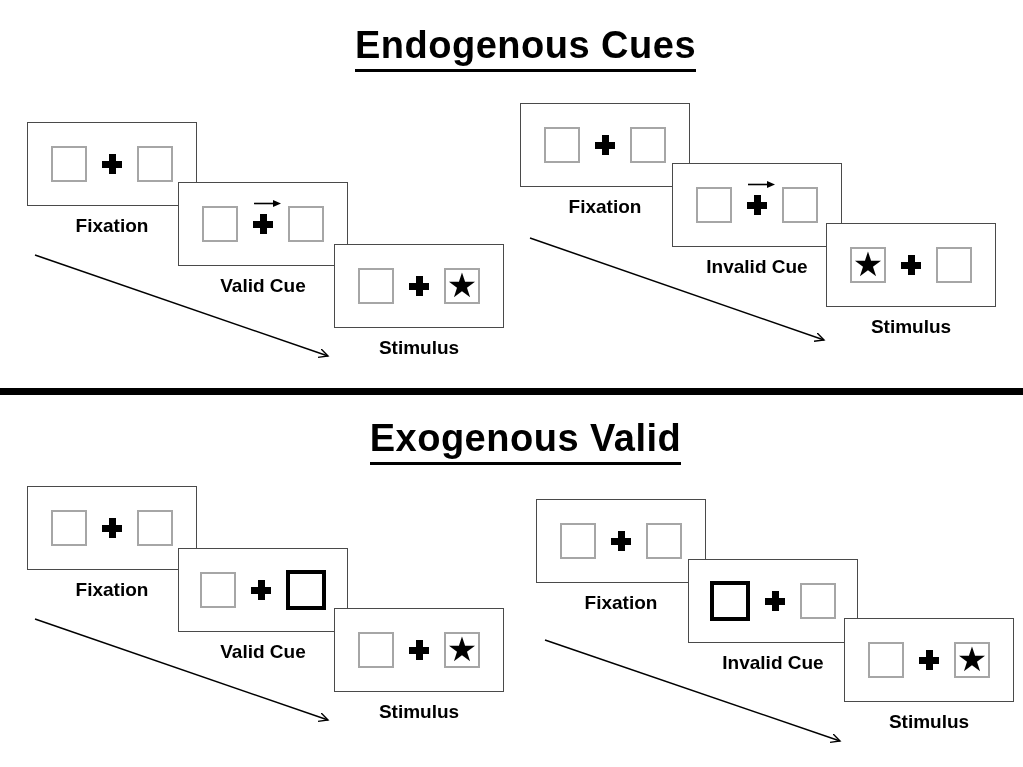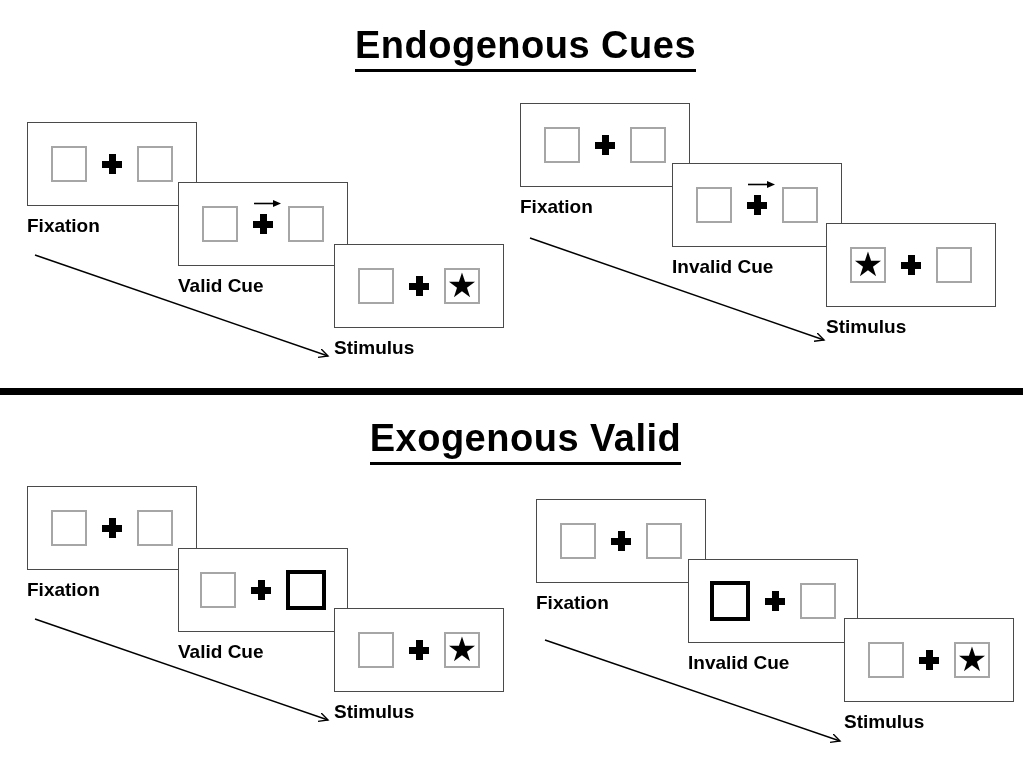--- a/index.html
+++ b/index.html
@@ -23,21 +23,21 @@
   }
 
   .stage { position: absolute; width: 170px; }
   .panel {
     width: 170px; height: 84px; background: #ffffff;
     border: 1px solid #4a4a4a;
     display: flex; align-items: center; justify-content: center;
     gap: 14px;
   }
   .stage-label {
-    margin-top: 9px; text-align: left;
+    margin-top: 9px; text-align: center;
     font-size: 19px; font-weight: bold;
   }
 
   .box {
     width: 36px; height: 36px; background: #ffffff;
     border: 2px solid #a6a6a6;
     display: flex; align-items: center; justify-content: center;
     flex: 0 0 auto;
   }
   .box.cue-box { width: 40px; height: 40px; border: 4px solid #000; }

